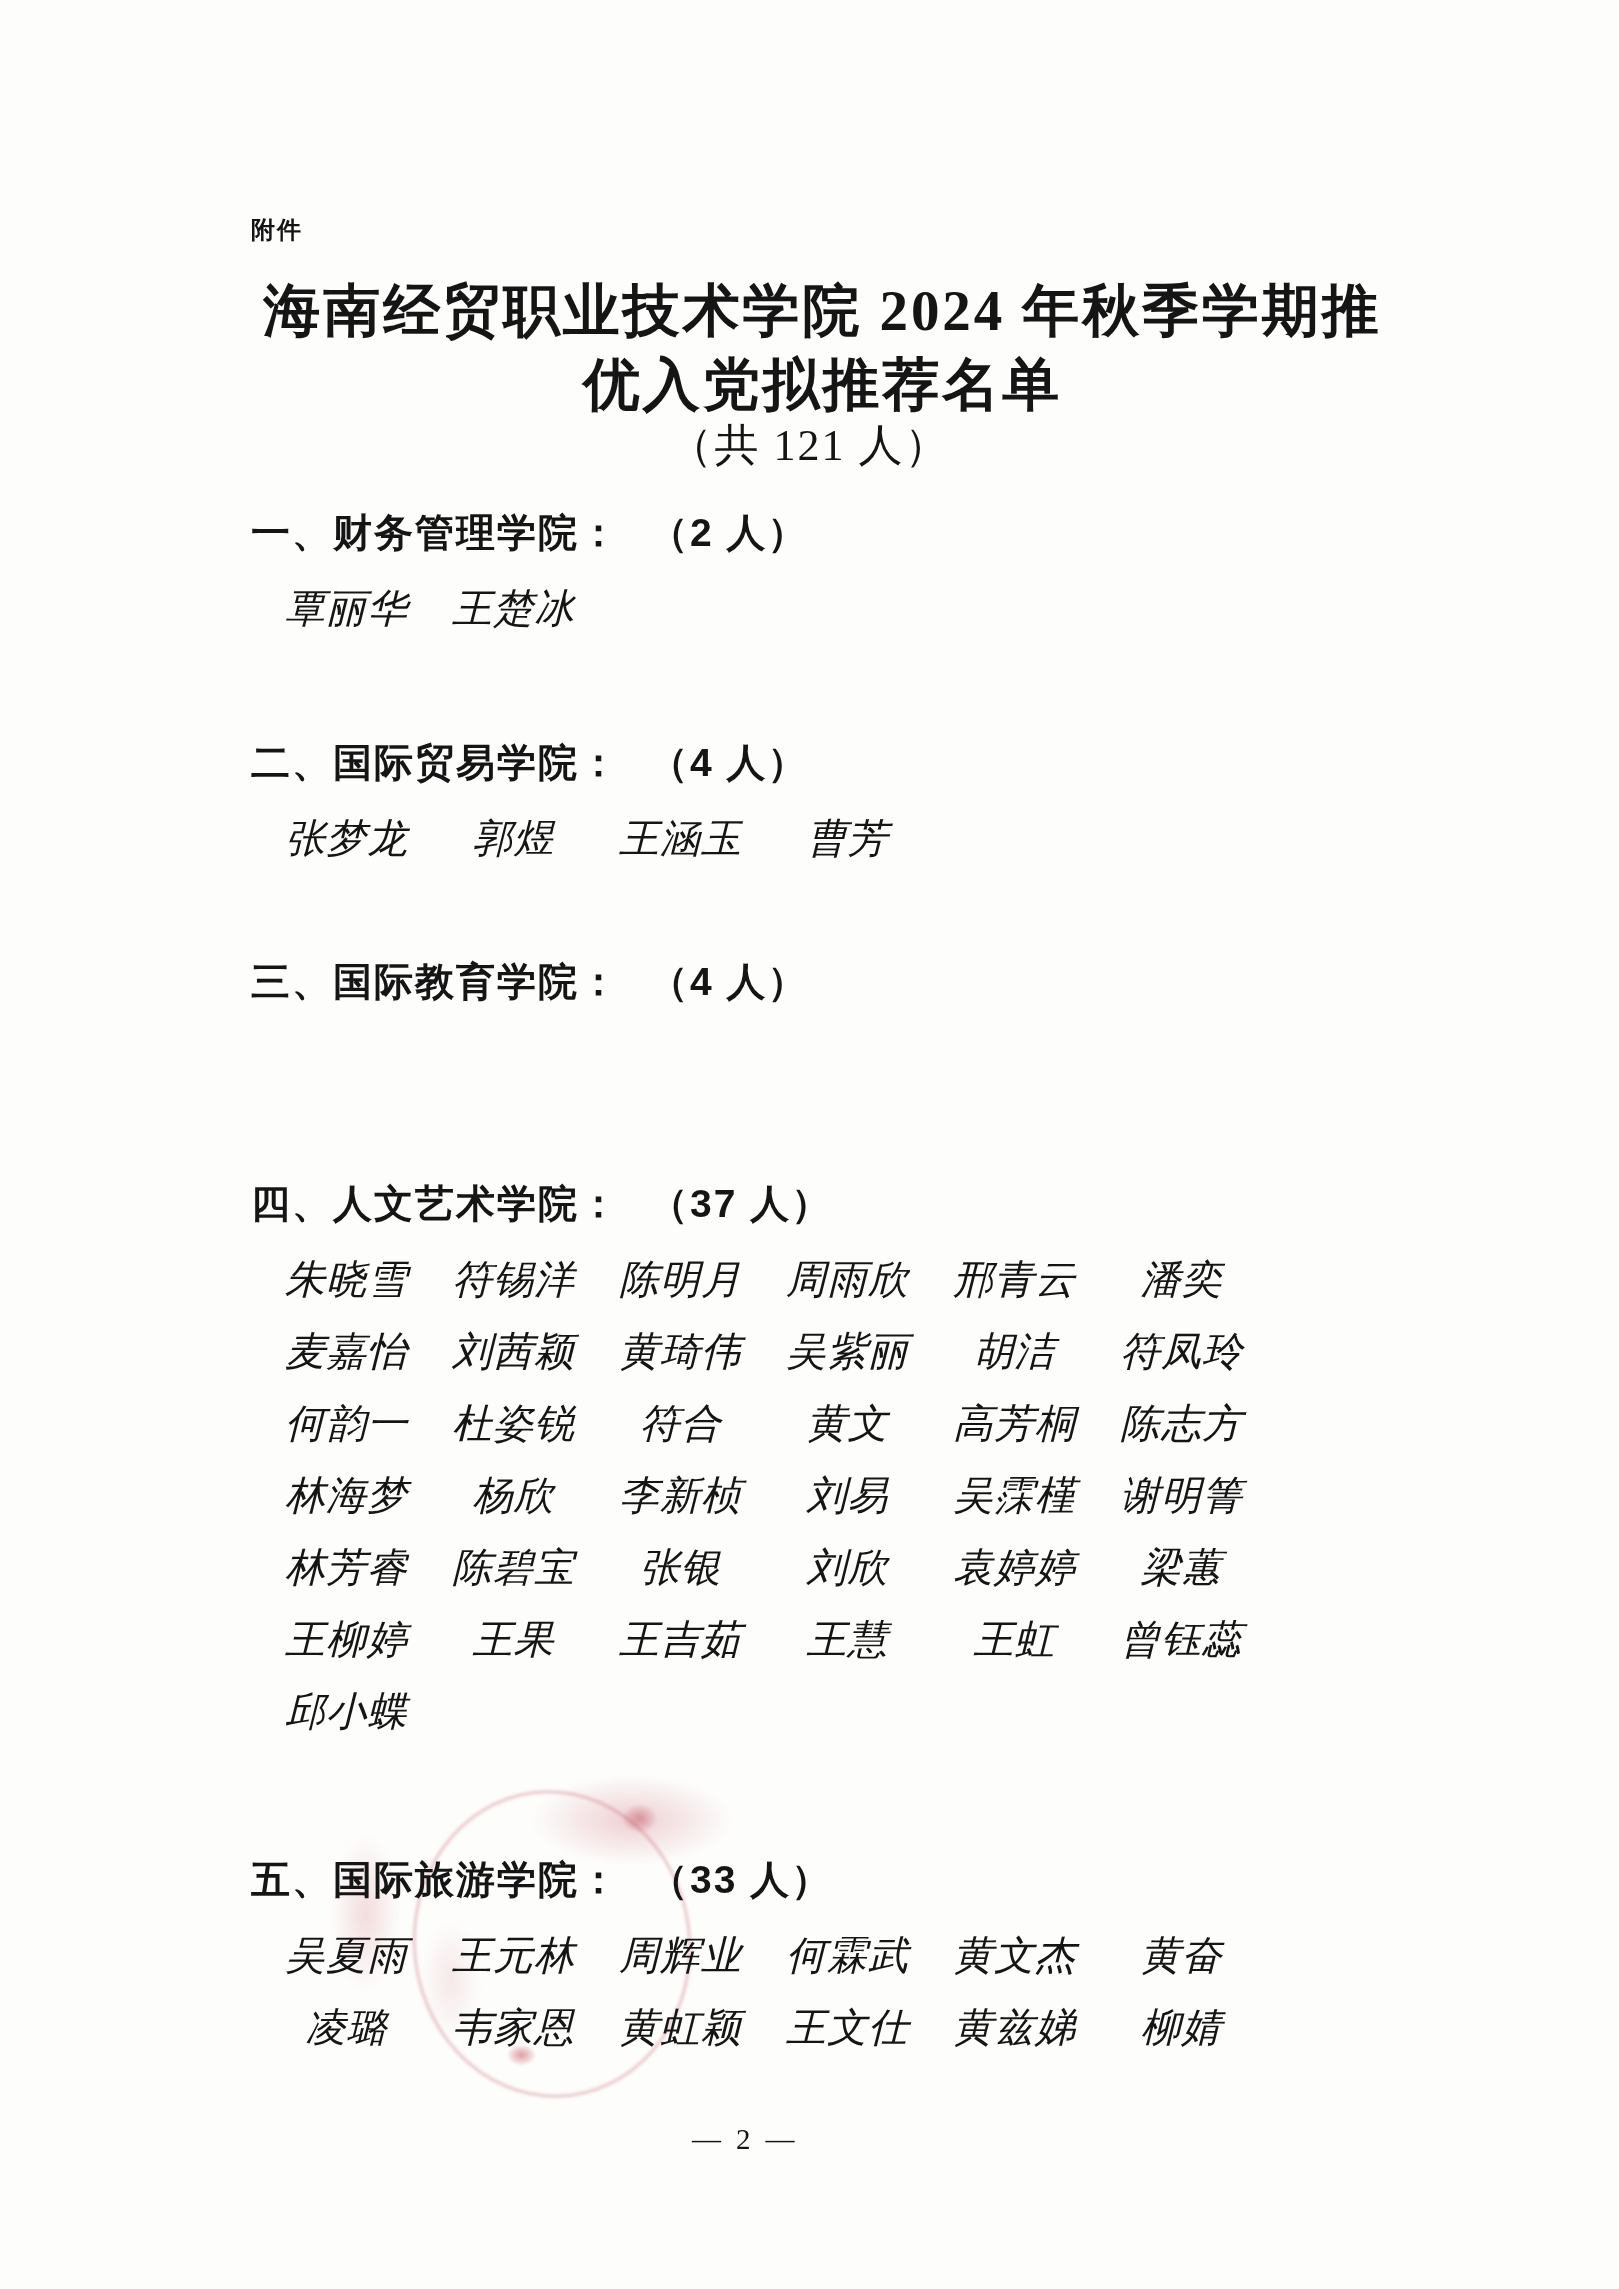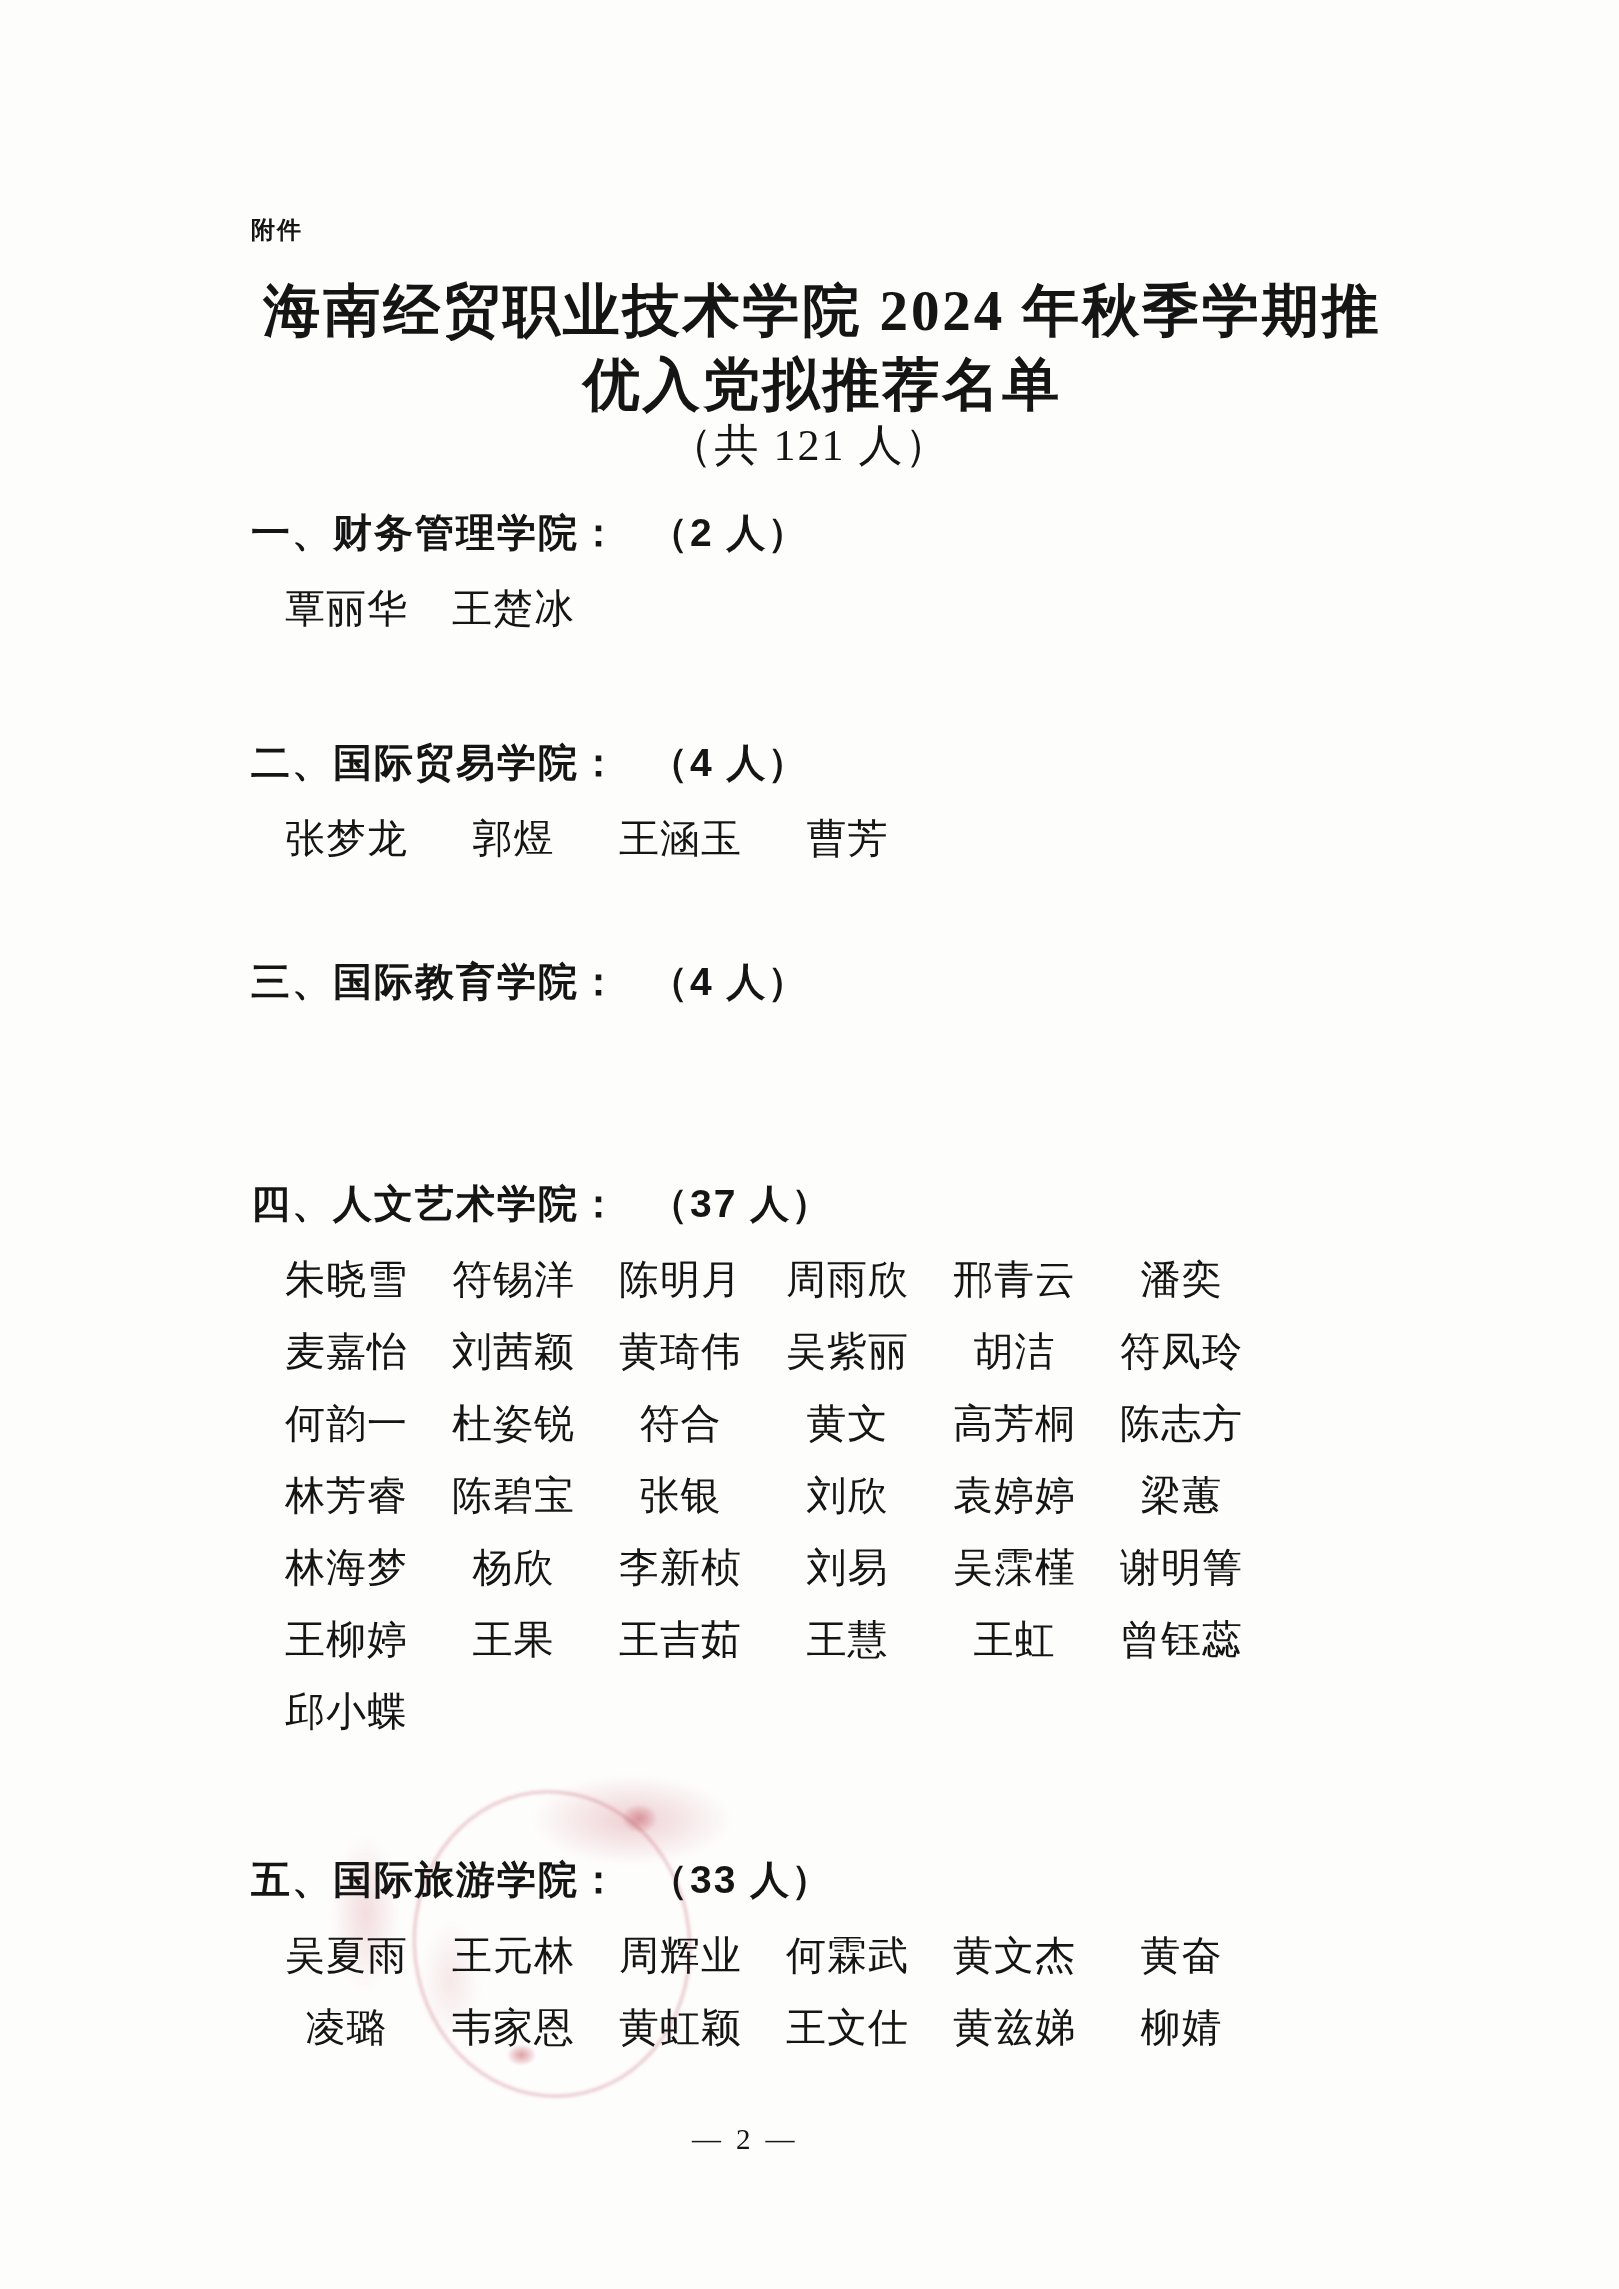--- a/index.html
+++ b/index.html
@@ -34,21 +34,21 @@
   #sections section:nth-of-type(2){top:712px;}
   #sections section:nth-of-type(3){top:931px;}
   #sections section:nth-of-type(4){top:1153px;}
   #sections section:nth-of-type(5){top:1829px;}
   .sec-head{
     margin:0;height:55px;padding-left:251px;
     font-family:"Liberation Sans", sans-serif;
     font-weight:700;font-size:39px;letter-spacing:2px;
   }
   .sec-count{margin-left:29px;}
-  .rows{margin-top:11.8px;}
+  .rows{margin-top:11.8px;font-style:italic;}
   .name-row{
     display:grid;
     grid-template-columns:repeat(6,167px);
     margin-left:263px;
     height:72px;align-items:center;
   }
   .name-cell{
     text-align:center;
     font-size:40px;letter-spacing:1px;
     white-space:nowrap;
@@ -162,36 +162,36 @@
           </div>
           <div class="name-row">
             <span class="name-cell">何韵一</span>
             <span class="name-cell">杜姿锐</span>
             <span class="name-cell">符合</span>
             <span class="name-cell">黄文</span>
             <span class="name-cell">高芳桐</span>
             <span class="name-cell">陈志方</span>
           </div>
           <div class="name-row">
+            <span class="name-cell">林海梦</span>
+            <span class="name-cell">杨欣</span>
+            <span class="name-cell">李新桢</span>
+            <span class="name-cell">刘易</span>
+            <span class="name-cell">吴霂槿</span>
+            <span class="name-cell">谢明箐</span>
+          </div>
+          <div class="name-row">
             <span class="name-cell">林芳睿</span>
             <span class="name-cell">陈碧宝</span>
             <span class="name-cell">张银</span>
             <span class="name-cell">刘欣</span>
             <span class="name-cell">袁婷婷</span>
             <span class="name-cell">梁蕙</span>
           </div>
           <div class="name-row">
-            <span class="name-cell">林海梦</span>
-            <span class="name-cell">杨欣</span>
-            <span class="name-cell">李新桢</span>
-            <span class="name-cell">刘易</span>
-            <span class="name-cell">吴霂槿</span>
-            <span class="name-cell">谢明箐</span>
-          </div>
-          <div class="name-row">
             <span class="name-cell">王柳婷</span>
             <span class="name-cell">王果</span>
             <span class="name-cell">王吉茹</span>
             <span class="name-cell">王慧</span>
             <span class="name-cell">王虹</span>
             <span class="name-cell">曾钰蕊</span>
           </div>
           <div class="name-row">
             <span class="name-cell">邱小蝶</span>
           </div>

